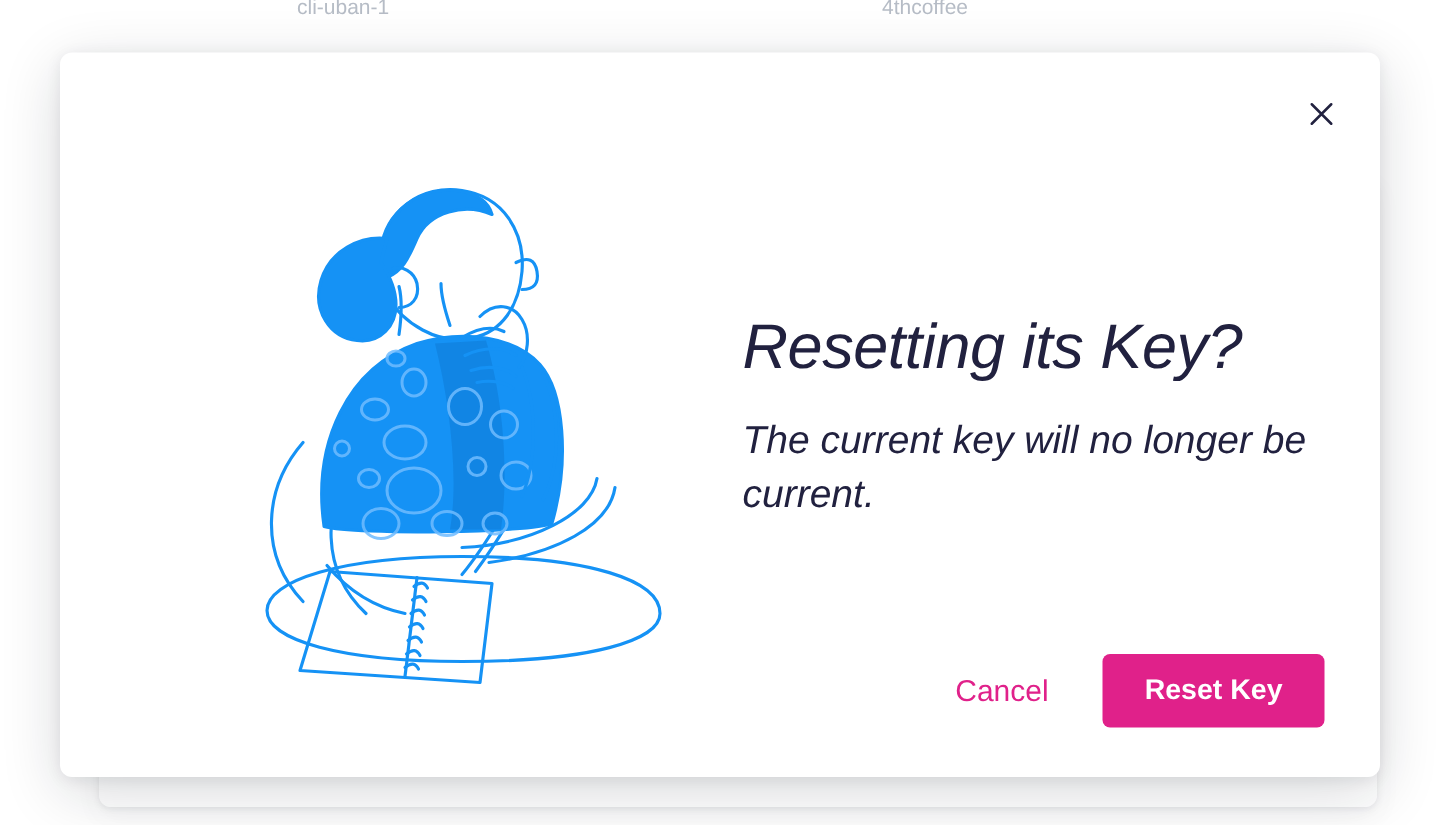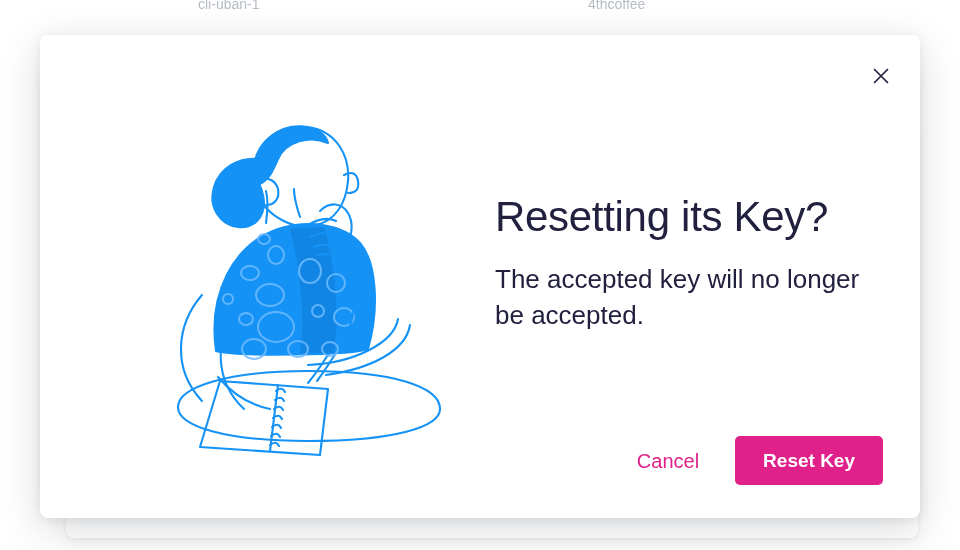--- a/index.html
+++ b/index.html
@@ -125,22 +125,23 @@
     left: 118px;
     top: 84px;
     width: 306px;
     height: 344px;
   }
   .modal-illustration svg { display: block; width: 100%; height: 100%; }
 
   .modal-text-col {
     position: absolute;
     left: 455px;
-    top: 158px;
+    top: 172px;
     width: 400px;
+    font-style: italic;
   }
   .modal-title {
     margin: 0;
     font-size: 42px;
     line-height: 1.12;
     font-weight: 400;
     color: #21213f;
     letter-spacing: -0.3px;
     font-family: "Liberation Sans", sans-serif;
   }
@@ -297,20 +298,20 @@
         <path d="M160 136 C170 134 180 136 184 140"></path>
 
         <path d="M204 130 C216 156 216 190 204 214"></path>
         <path d="M190 126 C200 150 200 188 190 212"></path>
       </g>
     </svg>
   </div>
 
   <div class="modal-text-col">
     <h1 class="modal-title">Resetting its Key?</h1>
-    <p class="modal-message">The accepted key will no longer be accepted.</p>
+    <p class="modal-message">The current key will no longer be current.</p>
   </div>
 
   <div class="modal-actions">
     <button id="cancel-button">Cancel</button>
     <button id="reset-key-button">Reset Key</button>
   </div>
 </div>
 
 </body></html>

